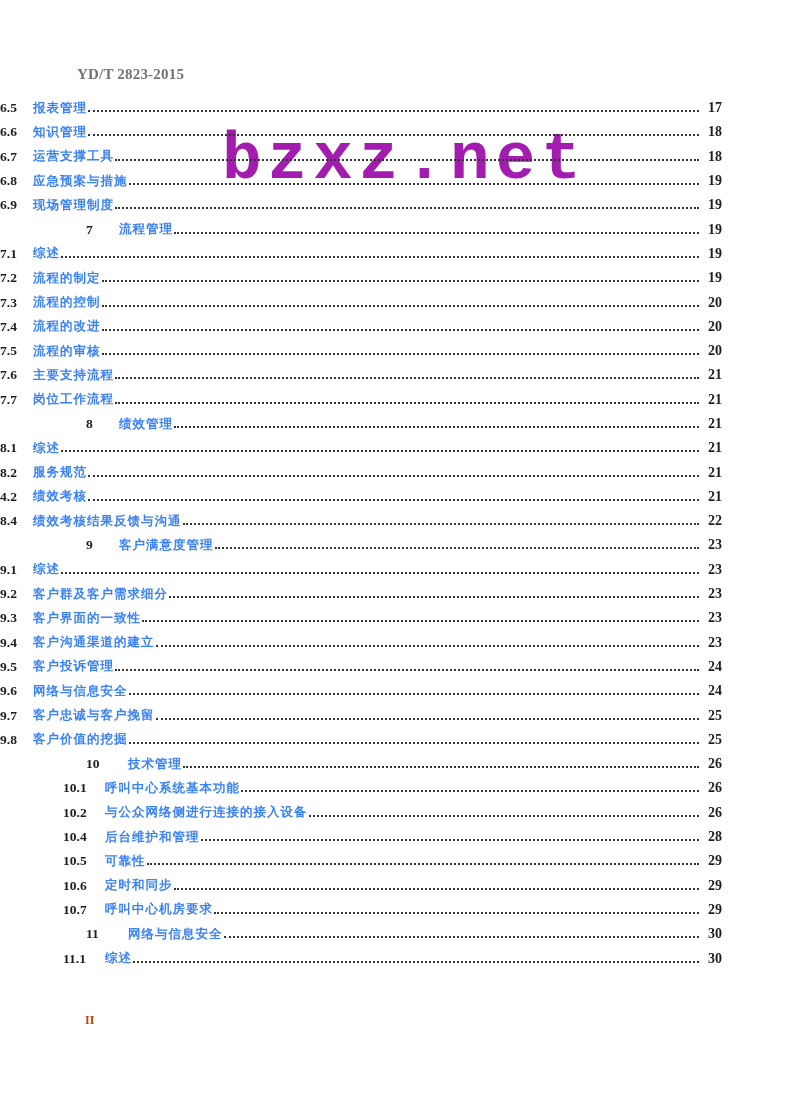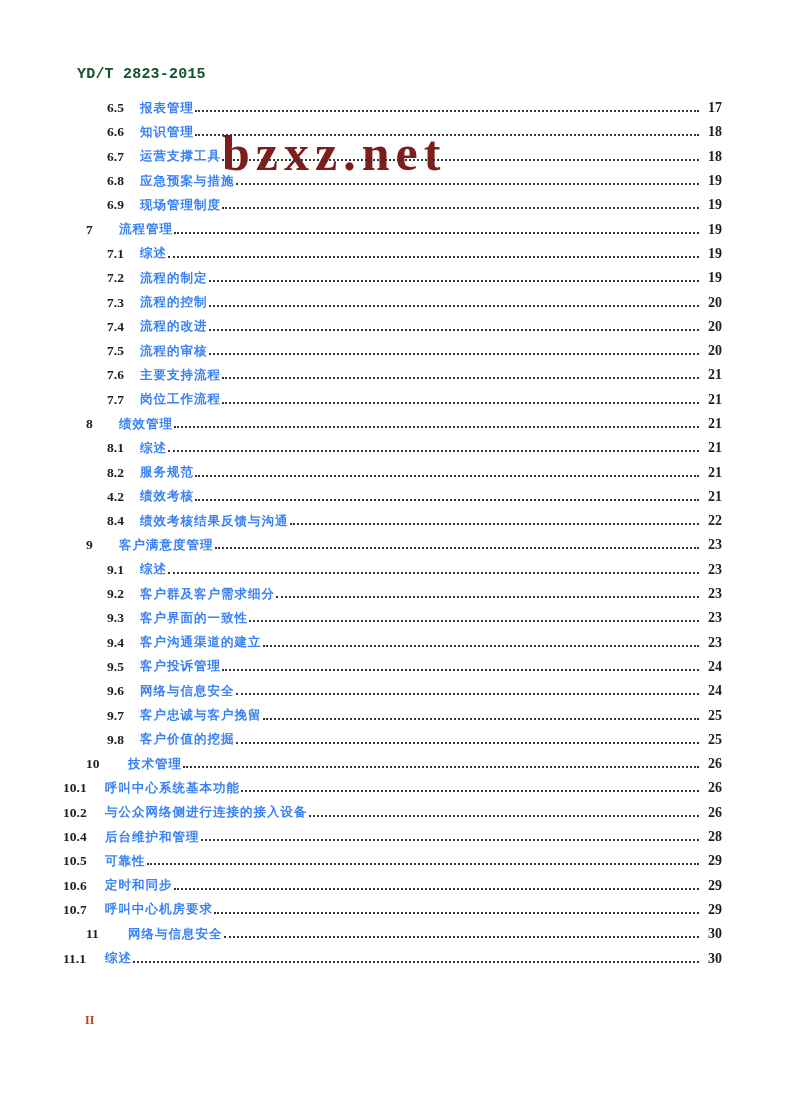--- a/index.html
+++ b/index.html
@@ -3,27 +3,27 @@
   <meta charset="utf-8">
   <style>
     html, body { margin: 0; padding: 0; background: #ffffff; }
     body {
       width: 800px; height: 1106px; position: relative; overflow: hidden;
       font-family: "Liberation Serif", "DejaVu Serif", serif;
       color: #1e1e1e;
     }
     .page-header {
       position: absolute; left: 77px; top: 66px;
-      font-family: Liberation Mono, monospace;
-      font-weight: bold; font-size: 15px; letter-spacing: 0.2px; color: #14532d;
+      font-family: Liberation Serif, serif;
+      font-weight: bold; font-size: 15px; letter-spacing: 0.2px; color: #737373;
     }
     .watermark {
       position: absolute; left: 222px; top: 128px;
-      font-family: Liberation Serif, serif;
-      font-weight: bold; font-size: 50px; color: #7f1d1d;
+      font-family: Liberation Mono, monospace;
+      font-weight: bold; font-size: 66px; color: #a21caf;
       letter-spacing: 6px; line-height: 1; pointer-events: none; z-index: 0;
     }
     .toc { position: absolute; left: 0; top: 96px; width: 800px; z-index: 1; }
     .toc-row {
       position: relative; height: 24.3px; display: flex; align-items: center;
       font-size: 13.5px;
     }
     .toc-row .num {
       font-weight: bold; flex: none; display: inline-block;
     }
@@ -36,21 +36,21 @@
     }
     .toc-row .page {
       flex: none; font-weight: bold; width: 22px; text-align: right; font-size: 14px;
     }
     
     .lvl1 { padding-left: 86px; padding-right: 78px; }
     .lvl1 .num { width: 21px; }
     .lvl1.wide .num { width: 30px; }
     .lvl1 .title { margin-left: 12px; }
     
-    .lvl2 { padding-left: 107px; padding-right: 78px; }
+    .lvl2 { padding-right: 78px; }
     .lvl2 .num { width: 30px; }
     .lvl2 .title { margin-left: 3px; }
     .lvl2.wide { padding-left: 63px; }
     .lvl2.wide .num { width: 34px; }
     .lvl2.wide .title { margin-left: 8px; }
     .page-footer {
       position: absolute; left: 85px; top: 1013px;
       font-weight: bold; font-size: 12px; color: #c2410c;
     }
   </style>

